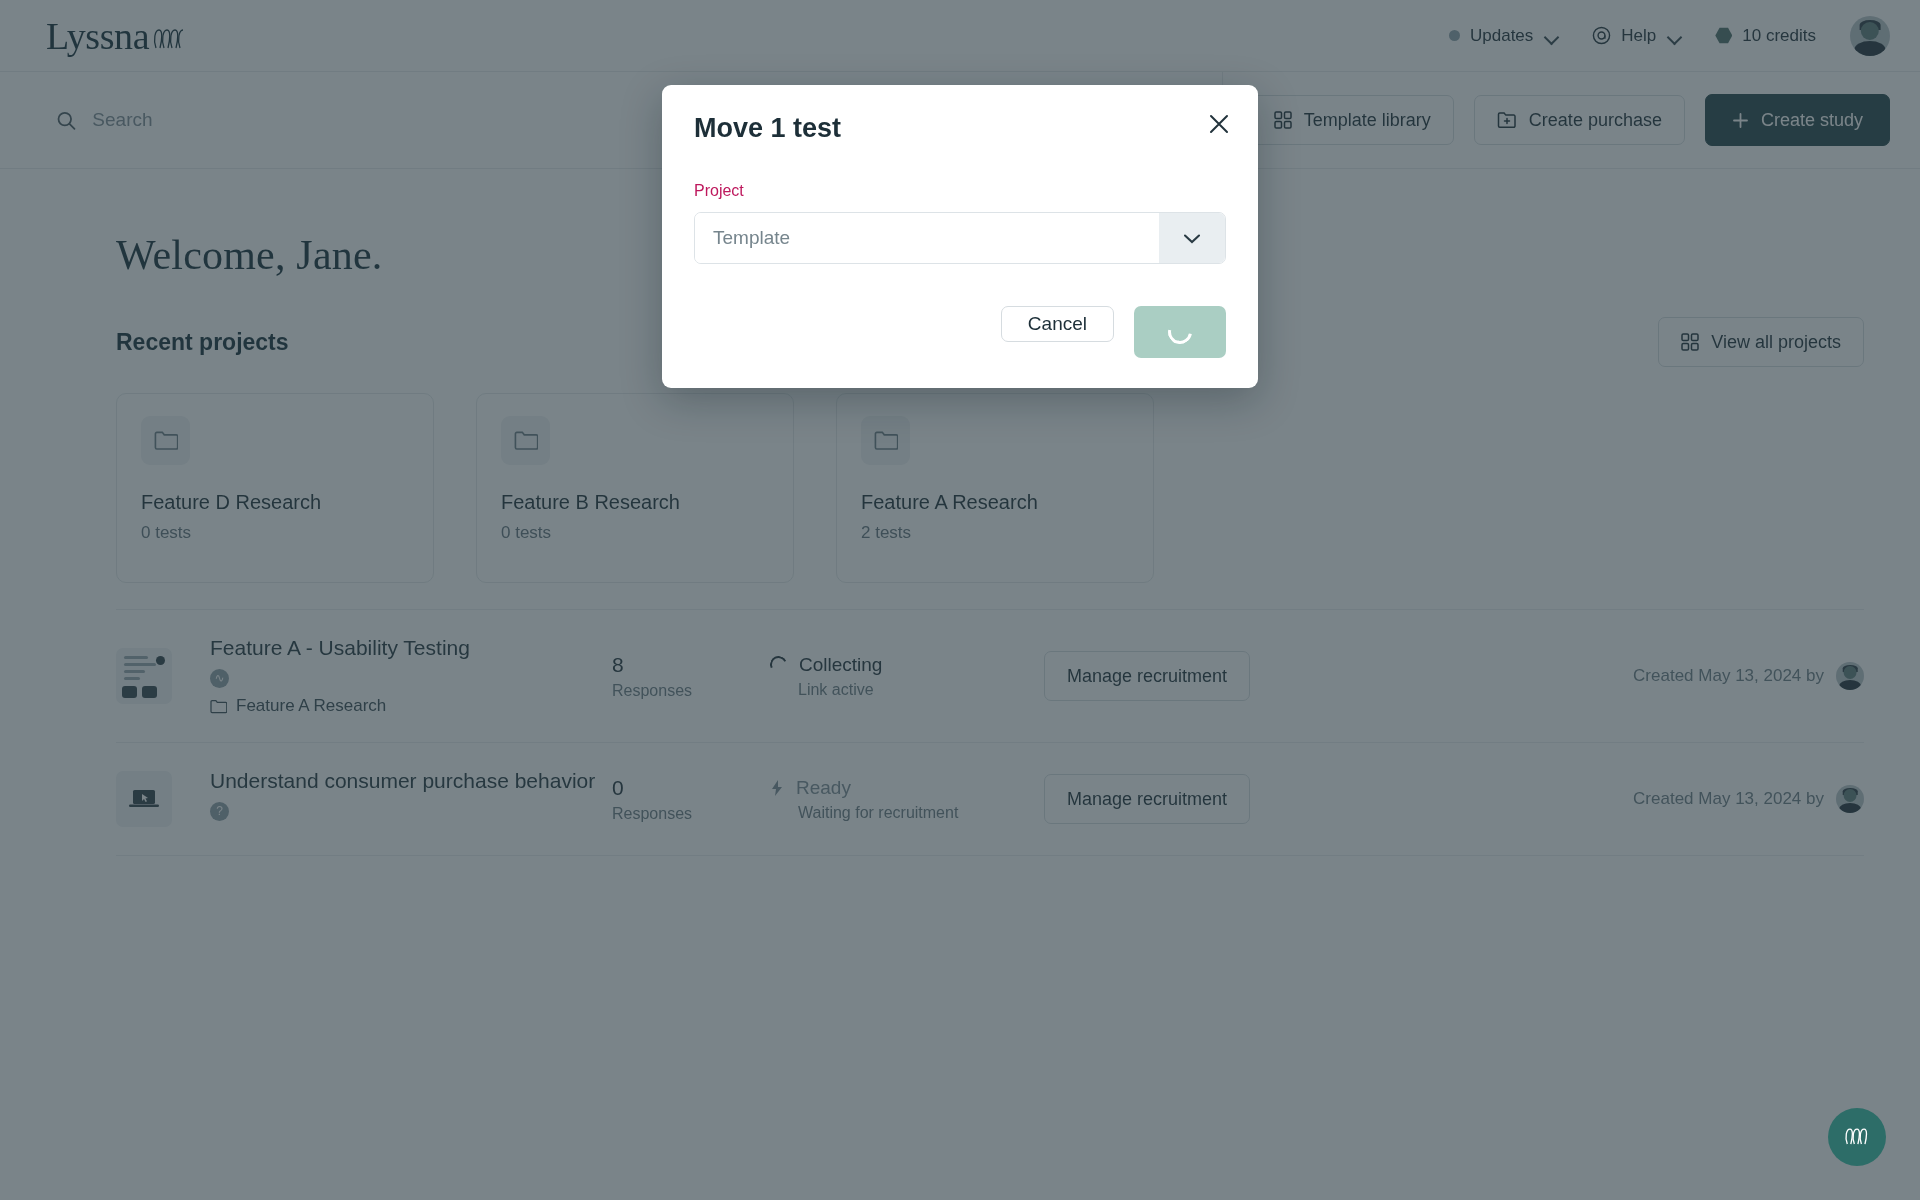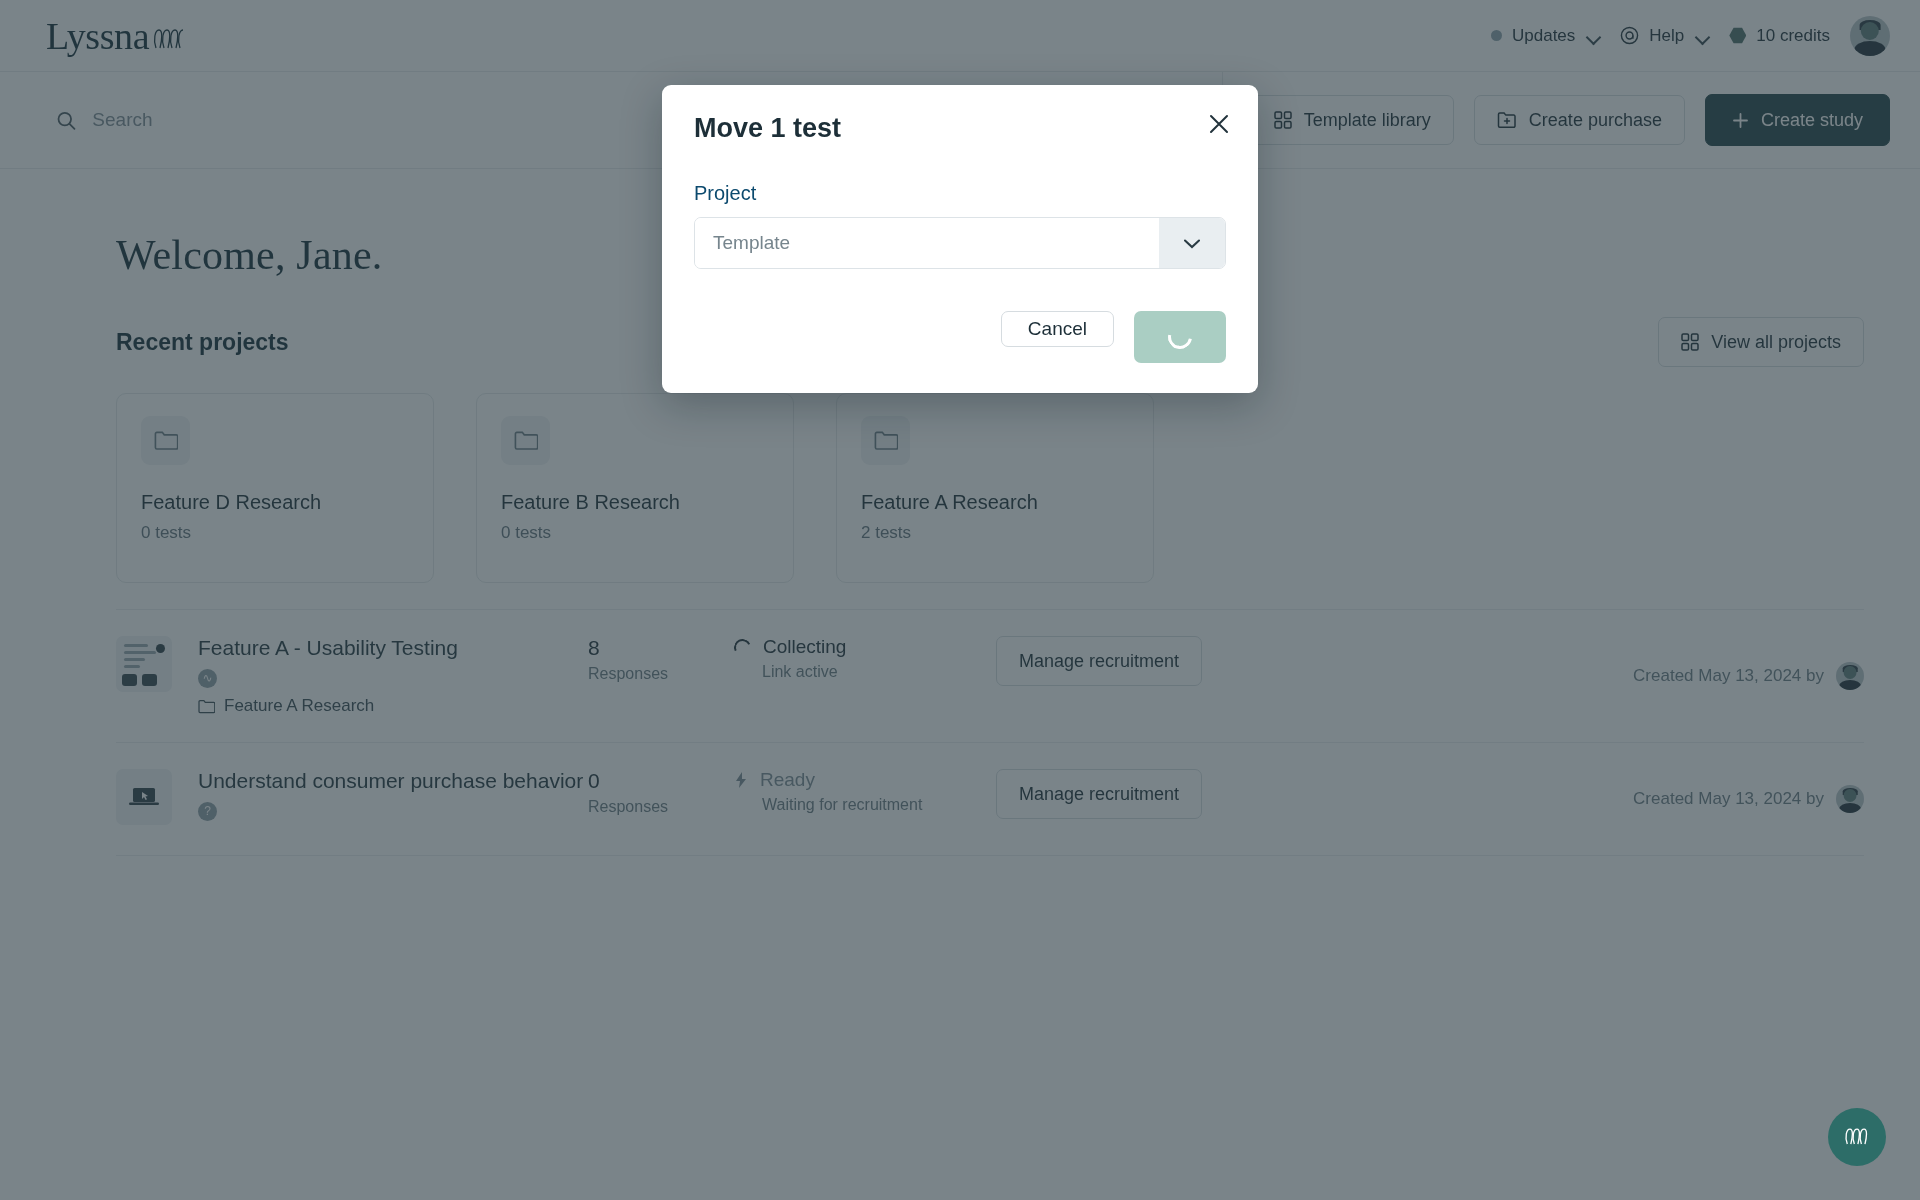--- a/index.html
+++ b/index.html
@@ -31,21 +31,21 @@
   }
   .logo-wrap { display: flex; align-items: center; gap: 2px; }
   .logo-word {
     font-family: "Liberation Serif", serif;
     font-size: 38px; letter-spacing: -0.4px;
     color: #17303a;
   }
   .logo-squiggle { margin-left: 1px; margin-top: 6px; display: block; }
   .topbar-right {
     margin-left: auto;
-    display: flex; align-items: center; gap: 20px;
+    display: flex; align-items: center; gap: 34px;
   }
   .top-item {
     display: flex; align-items: center; gap: 10px;
     font-size: 17px; color: #22333c;
     cursor: pointer;
   }
   .dot-badge {
     width: 11px; height: 11px; border-radius: 50%;
     background: #8fa3ad; display: inline-block;
   }
@@ -164,24 +164,24 @@
     font-size: 19px; color: #44565f;
     padding: 11px 22px; border-radius: 8px;
     cursor: pointer;
   }
   .tab.active { background: #eaeef0; color: #22333c; }
   .tab .count { color: #64757e; margin-left: 5px; }
 
   
   .list { padding: 26px 0 0 116px; margin-right: 26px; }
   .row {
-    display: flex; 
+    display: flex; align-items: center;
     border-top: 1px solid #e9ecee;
     padding: 26px 0;
-    gap: 4px;
+    gap: 16px;
   }
   .row:last-child { border-bottom: 1px solid #e9ecee; }
   .thumb {
     width: 56px; height: 56px; border-radius: 7px;
     background: #eef1f3; margin-right: 22px; flex: none;
     position: relative; overflow: hidden;
   }
   .thumb-lines { position: absolute; inset: 8px; }
   .thumb-lines i {
     display: block; height: 3px; border-radius: 2px;
@@ -251,21 +251,21 @@
     box-shadow: 0 12px 40px rgba(10,25,32,.28);
     z-index: 900;
     padding: 28px 32px 30px 32px;
   }
   .modal-title { font-size: 27px; font-weight: bold; color: #1d2f38; }
   .modal-close {
     position: absolute; right: 26px; top: 26px;
     width: 26px; height: 26px; cursor: pointer;
   }
   .modal-label {
-    font-size: 20px; color: #0c4a6e;
+    font-size: 16px; color: #be185d;
     margin: 38px 0 12px 0;
   }
   .select-wrap {
     display: flex; height: 52px;
     border: 1px solid #dde3e7; border-radius: 7px;
     overflow: hidden;
   }
   .select-wrap .val {
     flex: 1 1 auto; display: flex; align-items: center;
     padding: 0 18px; font-size: 19px; color: #76858d;

